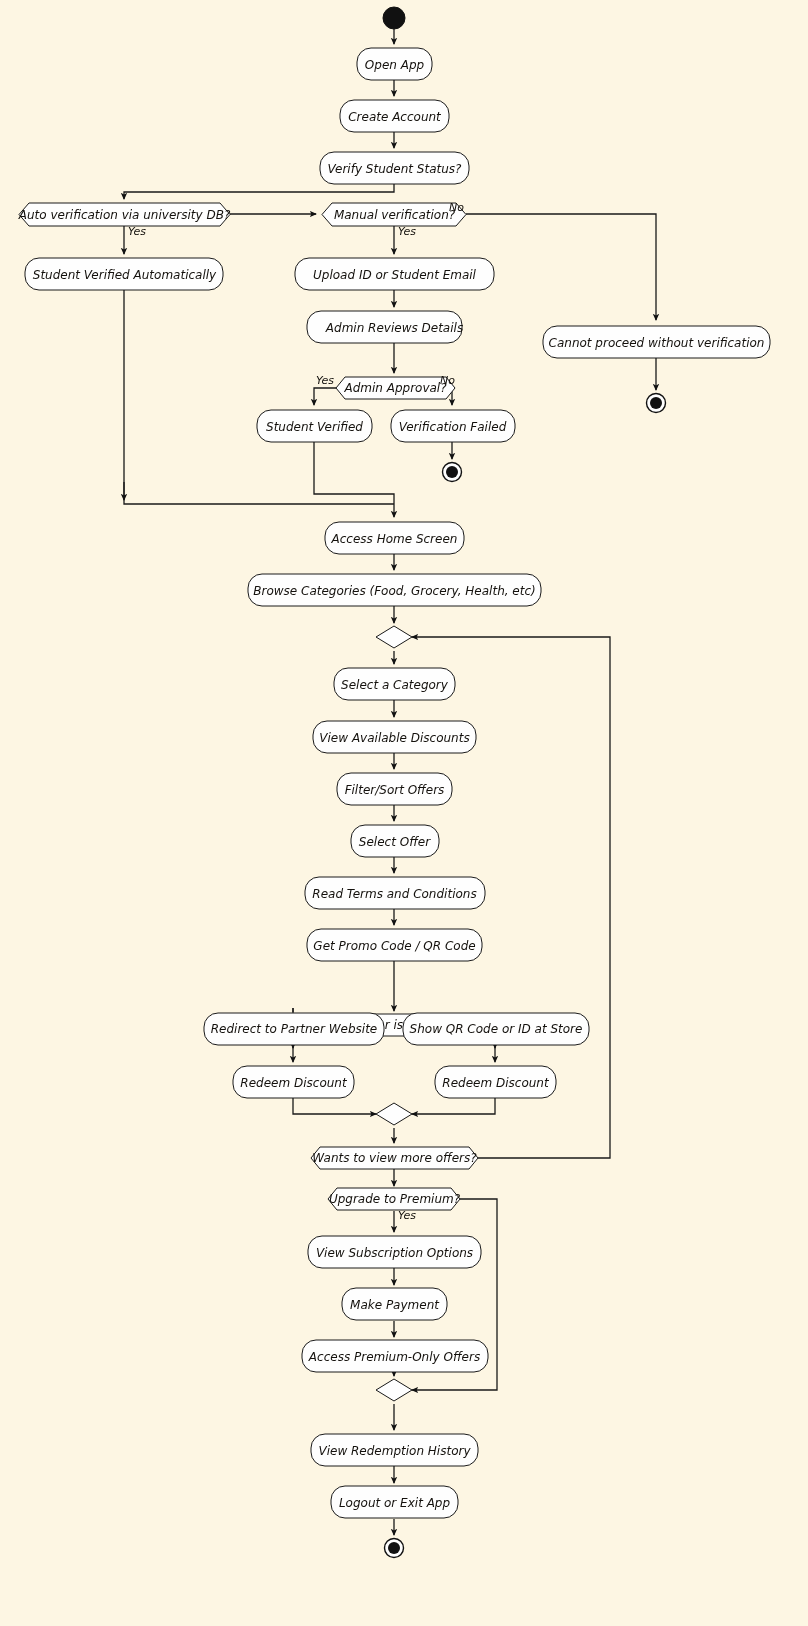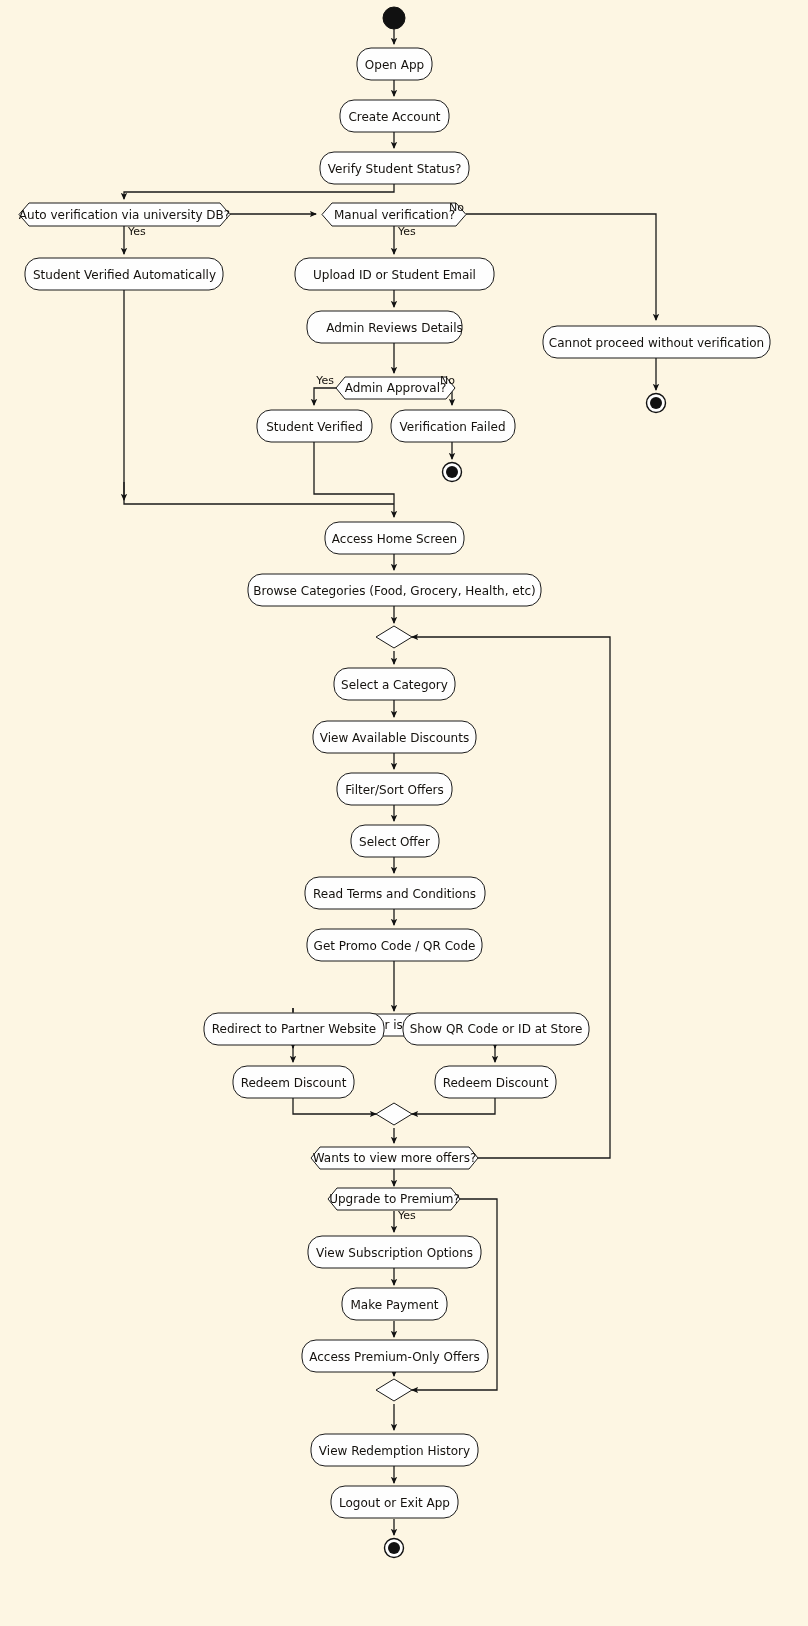--- a/index.html
+++ b/index.html
@@ -12,20 +12,21 @@
     width: 808px;
     height: 1626px;
     font-family: "DejaVu Sans", sans-serif;
     overflow: hidden;
   }
   #diagram-root {
     position: relative;
     width: 808px;
     height: 1626px;
     background: #fdf6e3;
+    font-style: italic;
   }
   svg.flow {
     position: absolute;
     top: 0;
     left: 0;
     width: 808px;
     height: 1626px;
     display: block;
   }
   .act-rect {

